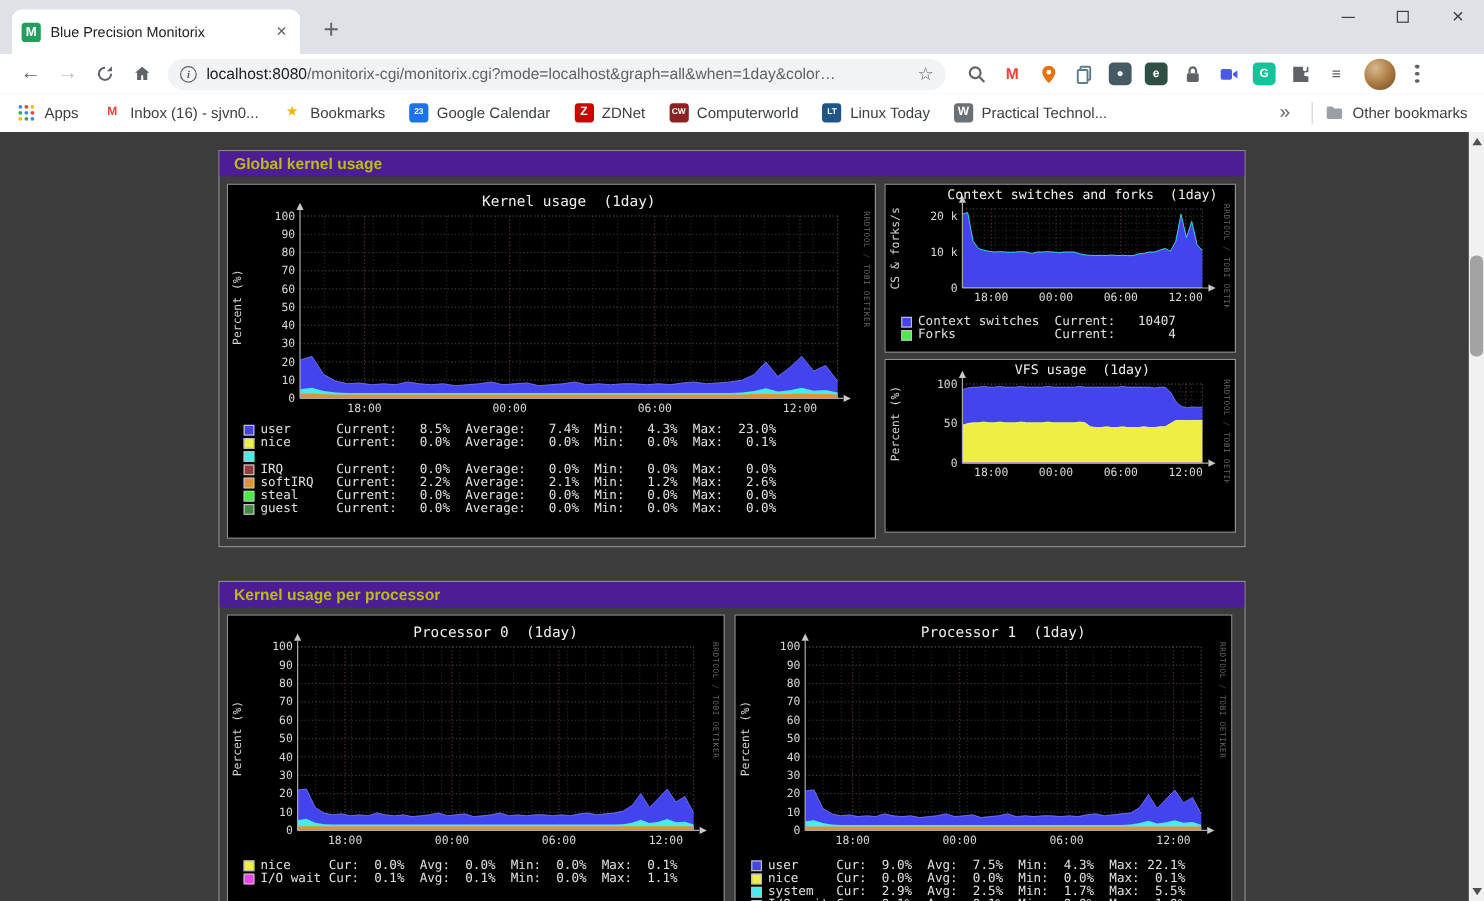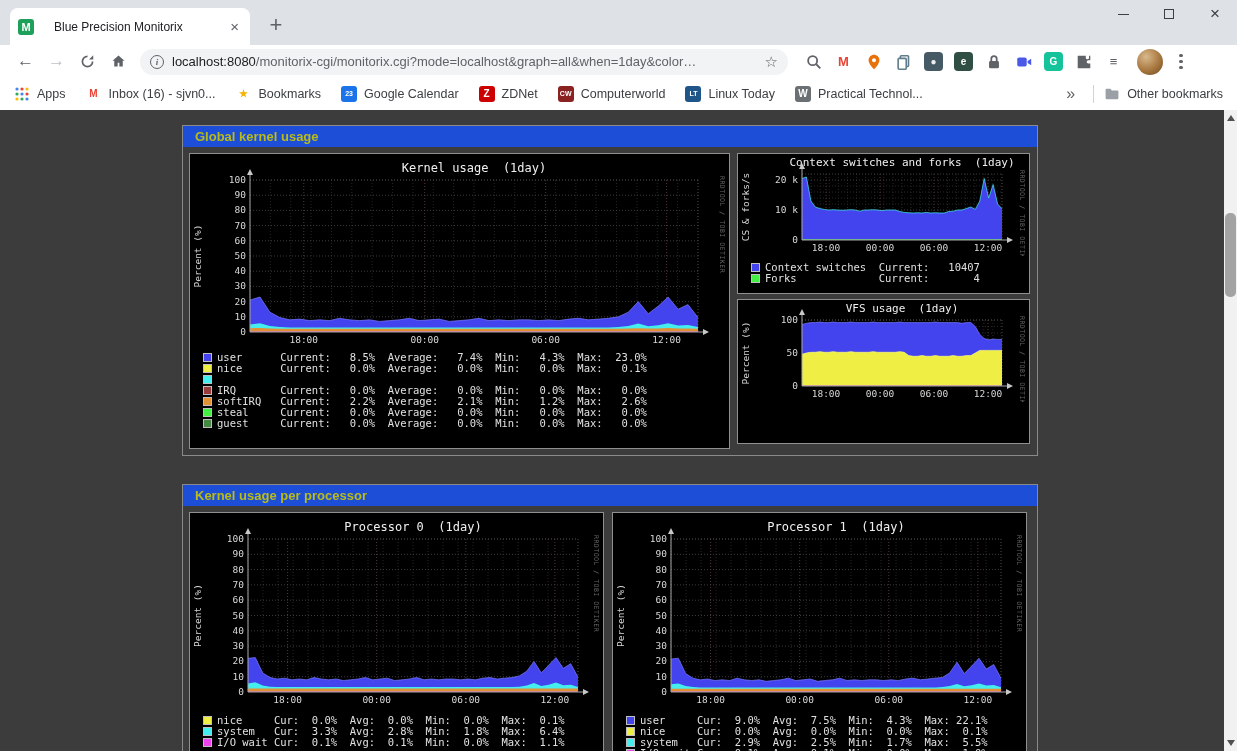--- a/index.html
+++ b/index.html
@@ -5,21 +5,21 @@
   * { margin:0; padding:0; box-sizing:border-box; }
   body { font-family:"Liberation Sans", sans-serif; background:#202020; }
   .window { width:1237px; height:751px; position:relative; overflow:hidden; background:#dee1e6; }
 
   
   .tabstrip { height:45px; background:#dee1e6; position:relative; }
   .tab { position:absolute; left:10px; bottom:0; width:240px; height:37px; background:#fff;
          border-radius:8px 8px 0 0; display:flex; align-items:center; padding:0 8px; }
   .favicon { width:16px; height:16px; background:#1ea05a; color:#fff; flex:none;
              font:bold 11px/16px "Liberation Sans",sans-serif; text-align:center; border-radius:3px; }
-  .tab-title { font-size:12px; color:#202124; margin-left:20px; flex:1; white-space:nowrap; overflow:hidden; }
+  .tab-title { font-size:12px; color:#202124; margin-left:8px; flex:1; white-space:nowrap; overflow:hidden; }
   .tab-close { color:#5f6368; font-size:15px; padding:0 3px; cursor:pointer; }
   .newtab { position:absolute; left:264px; bottom:8px; width:24px; height:24px; text-align:center;
             color:#5f6368; font:22px/23px "Liberation Sans",sans-serif; cursor:pointer; }
   .wincontrols { position:absolute; right:14px; top:6px; display:flex; gap:30px; align-items:center; }
   .wincontrols span { color:#3c4043; cursor:pointer; display:flex; align-items:center; justify-content:center; width:16px; height:16px; }
   .minline { width:11px; border-top:1.5px solid #3c4043; display:block; }
   .maxbox { width:10px; height:10px; border:1.5px solid #3c4043; display:block; }
   .closex { font-size:17px; line-height:14px; }
 
   
@@ -54,21 +54,21 @@
   .bm-icon svg { width:16px; height:16px; }
   .chev { margin-left:auto; color:#5f6368; font-size:16px; cursor:pointer; padding:0 8px; }
   .bm-sep { width:1px; height:18px; background:#d0d3d8; margin:0 10px; }
   .bm.other { margin-right:0; }
 
   
   .page { position:relative; height:641px; background:#3c3c3c; overflow:hidden; }
   .content { margin-left:182px; width:856px; padding-top:15px; }
   .section { border:1px solid #8a8a8a; }
   .section + .section { margin-top:28px; }
-  .sec-header { height:21px; background:#1d4ed8; display:flex; align-items:center; padding:0 12px; }
+  .sec-header { height:21px; background:#4c1d95; display:flex; align-items:center; padding:0 12px; }
   .sec-header span { font:bold 13px "Liberation Sans",sans-serif; color:#b9bb16; }
   .sec-body { padding:6px; display:flex; gap:7px; align-items:flex-start; }
   .col { display:flex; flex-direction:column; gap:5px; }
   .panel { background:#000; border:1px solid #8f8f8f; cursor:pointer; overflow:hidden; }
   .panel.kernel { width:541px; height:296px; }
   .panel.cs  { width:293px; height:141px; }
   .panel.vfs { width:293px; height:145px; }
   .panel.proc { width:415px; height:248px; }
   svg text { white-space:pre; }
   .tick { fill:#d8d8d8; font:9.5px "DejaVu Sans Mono",monospace; }
@@ -552,24 +552,20 @@
                 <path d="M393 176 l6 3 l-6 3 z" fill="#c8c8c8"></path>
                 <path d="M55 21 l3 -6 l3 6 z" fill="#c8c8c8"></path>
                 <text x="223" y="18" class="gtitle" font-size="12" text-anchor="middle">Processor 0  (1day)</text>
                 <text class="tick" text-anchor="middle" transform="translate(11 102.5) rotate(-90)">Percent (%)</text>
                 <text class="wm" transform="translate(404 22) rotate(90)">RRDTOOL / TOBI OETIKER</text>
               </svg>
             <div class="legend">
                 <div class="lg-row">
                   <span class="sw" style="background: rgb(238, 238, 68);"></span>
                   <span class="lg-text">nice     Cur:  0.0%  Avg:  0.0%  Min:  0.0%  Max:  0.1%</span>
-                </div>
-                <div class="lg-row">
-                  <span class="sw" style="background: rgb(68, 238, 238);"></span>
-                  <span class="lg-text">system   Cur:  3.3%  Avg:  2.8%  Min:  1.8%  Max:  6.4%</span>
                 </div>
                 <div class="lg-row">
                   <span class="sw" style="background: rgb(238, 68, 238);"></span>
                   <span class="lg-text">I/O wait Cur:  0.1%  Avg:  0.1%  Min:  0.0%  Max:  1.1%</span>
                 </div>
               </div>
           </div>
           <div class="panel proc">
             <svg width="413" height="196" viewBox="0 0 413 196">
                 <line x1="58" y1="26" x2="58" y2="179" stroke="#262626" stroke-dasharray="1 2"></line>

